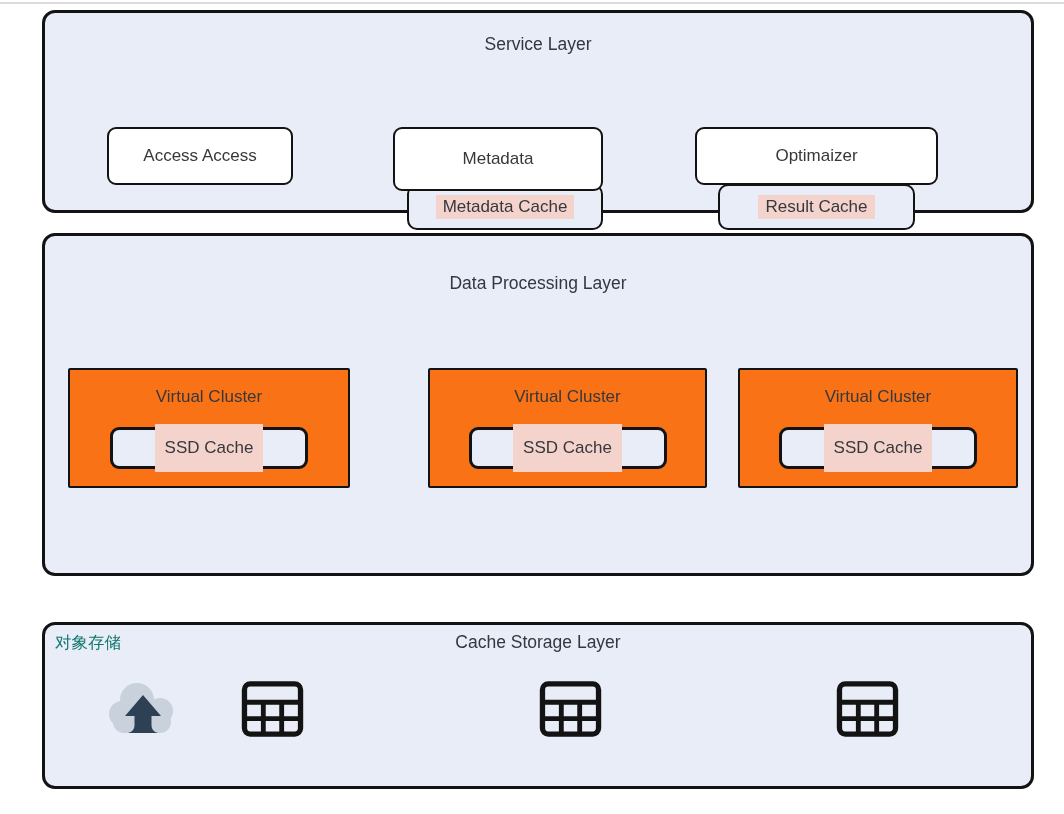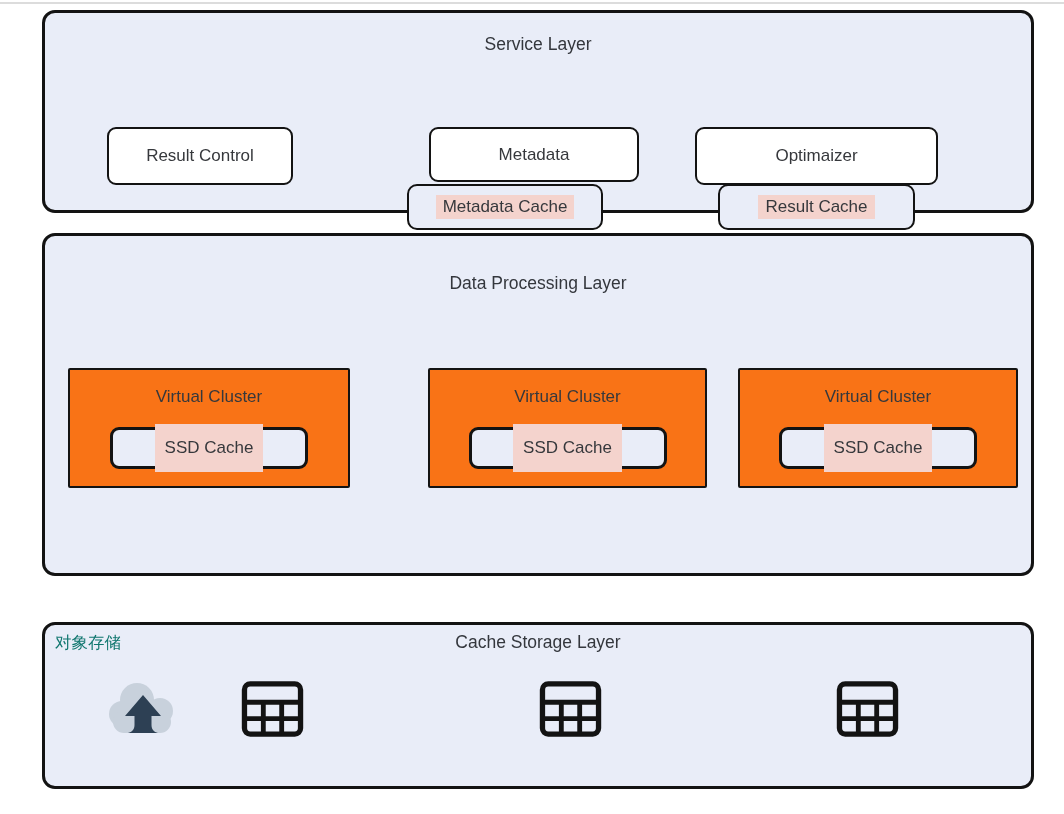--- a/index.html
+++ b/index.html
@@ -55,21 +55,21 @@
     background: #ffffff;
     border: 2.5px solid #131313;
     border-radius: 9px;
     display: flex;
     align-items: center;
     justify-content: center;
     font-size: 17px;
     z-index: 3;
   }
   .node-access    { left: 107px; top: 127px; width: 186px; height: 58px; }
-  .node-metadata  { left: 393px; top: 127px; width: 210px; height: 55px; margin-left: 36px; }
+  .node-metadata  { left: 393px; top: 127px; width: 210px; height: 64px; }
   .node-optimizer { left: 695px; top: 127px; width: 243px; height: 58px; }
   
   .cache {
     position: absolute;
     background: #e9edf8;
     border: 2.5px solid #131313;
     border-radius: 10px;
     display: flex;
     align-items: center;
     justify-content: center;
@@ -128,21 +128,21 @@
 <body>
 
 <div class="canvas">
   <div class="top-rule"></div>
 
   <div class="layer layer-service">
     <div class="layer-title">Service Layer</div>
   </div>
 
   <div class="node node-access">
-    <span>Result Control</span>
+    <span>Access Access</span>
   </div>
   <div class="node node-metadata">
     <span>Metadata</span>
   </div>
   <div class="node node-optimizer">
     <span>Optimaizer</span>
   </div>
 
   <div class="cache cache-metadata">
     <span class="hl">Metadata Cache</span>

